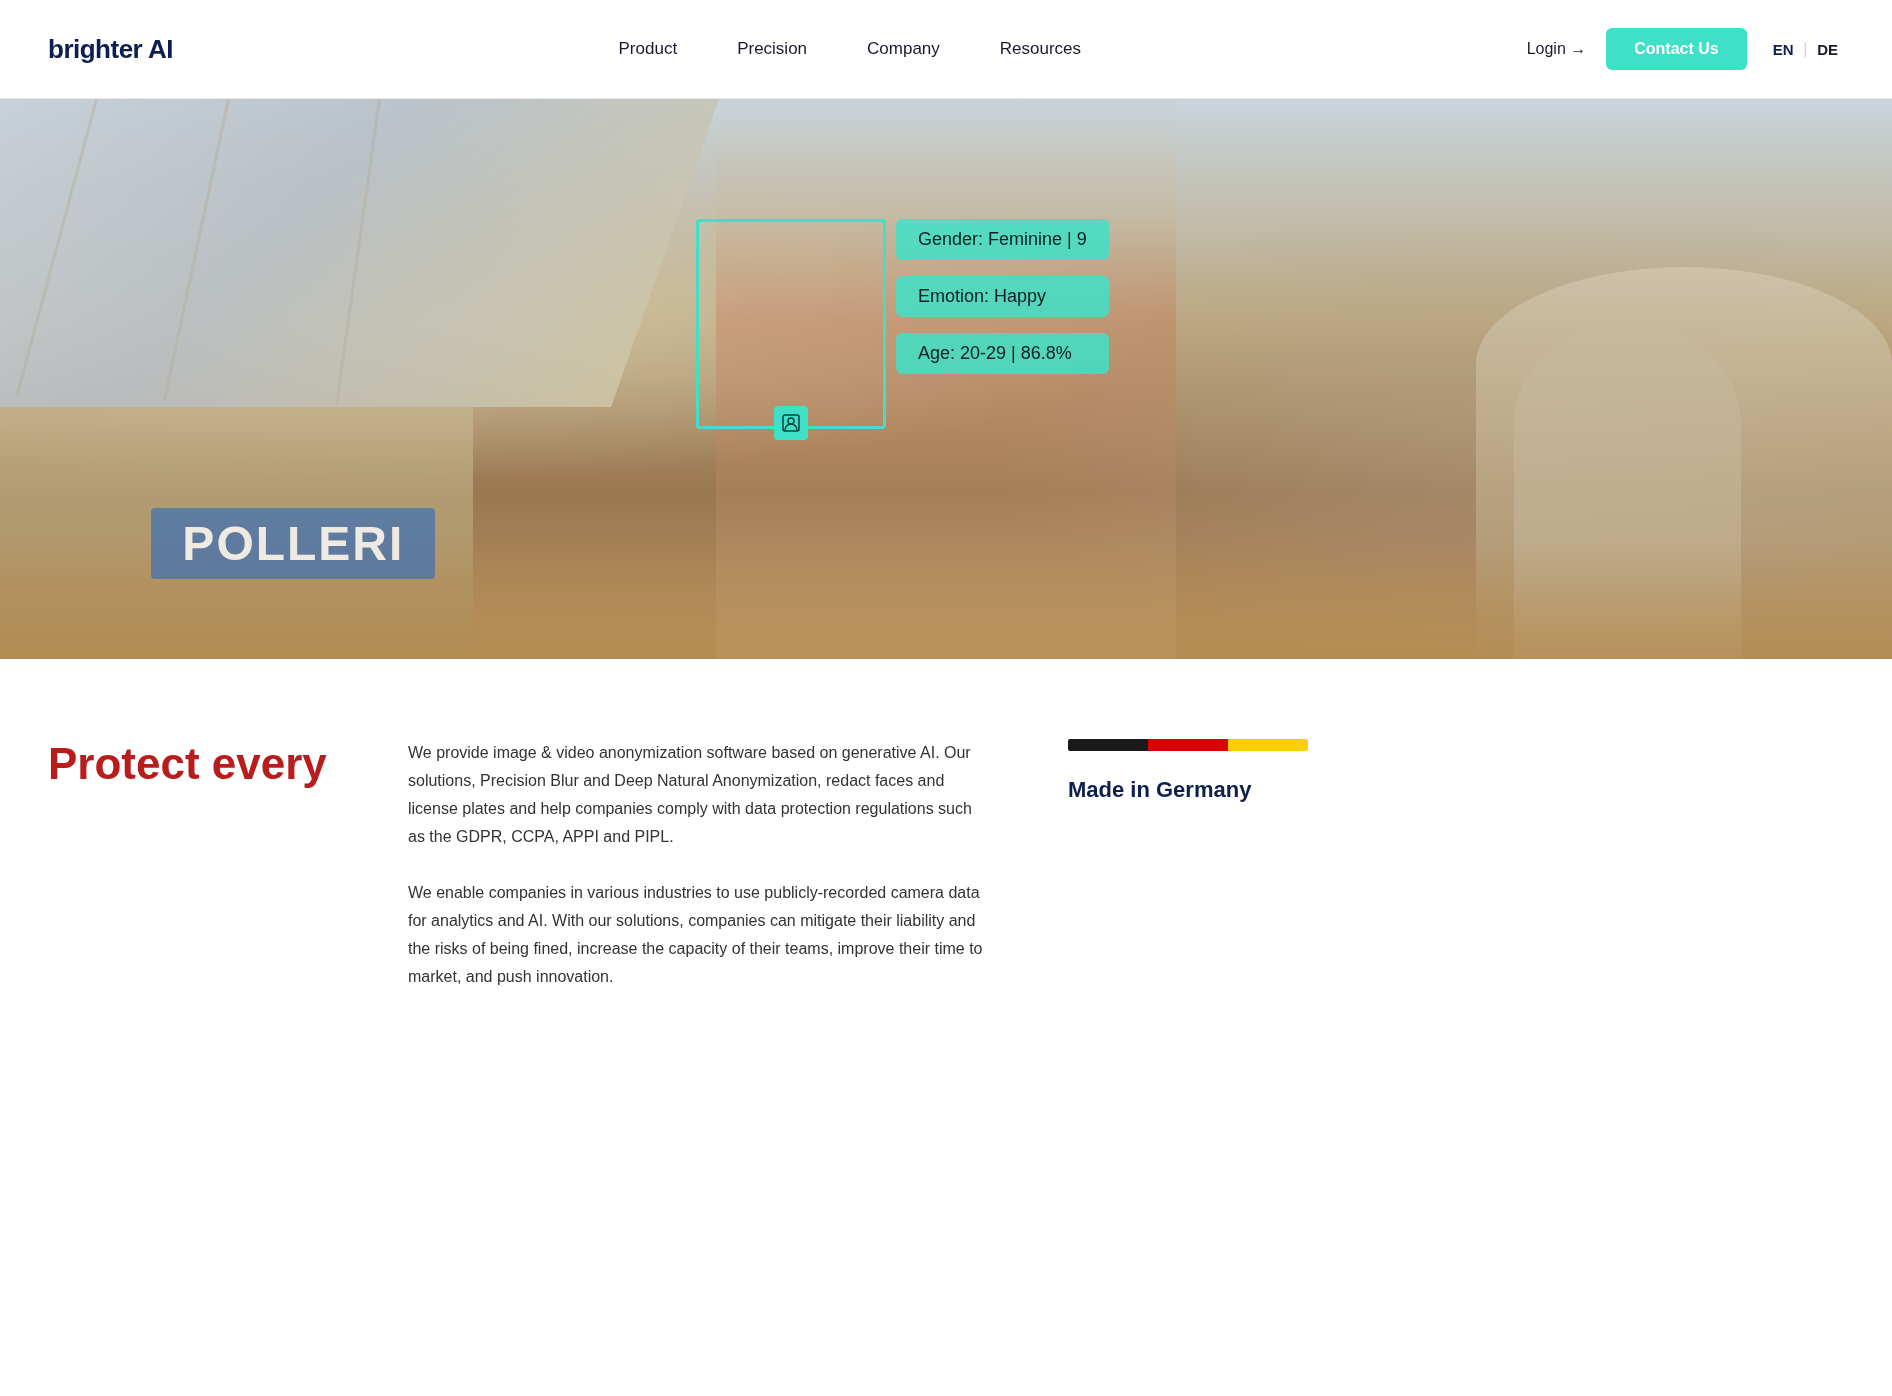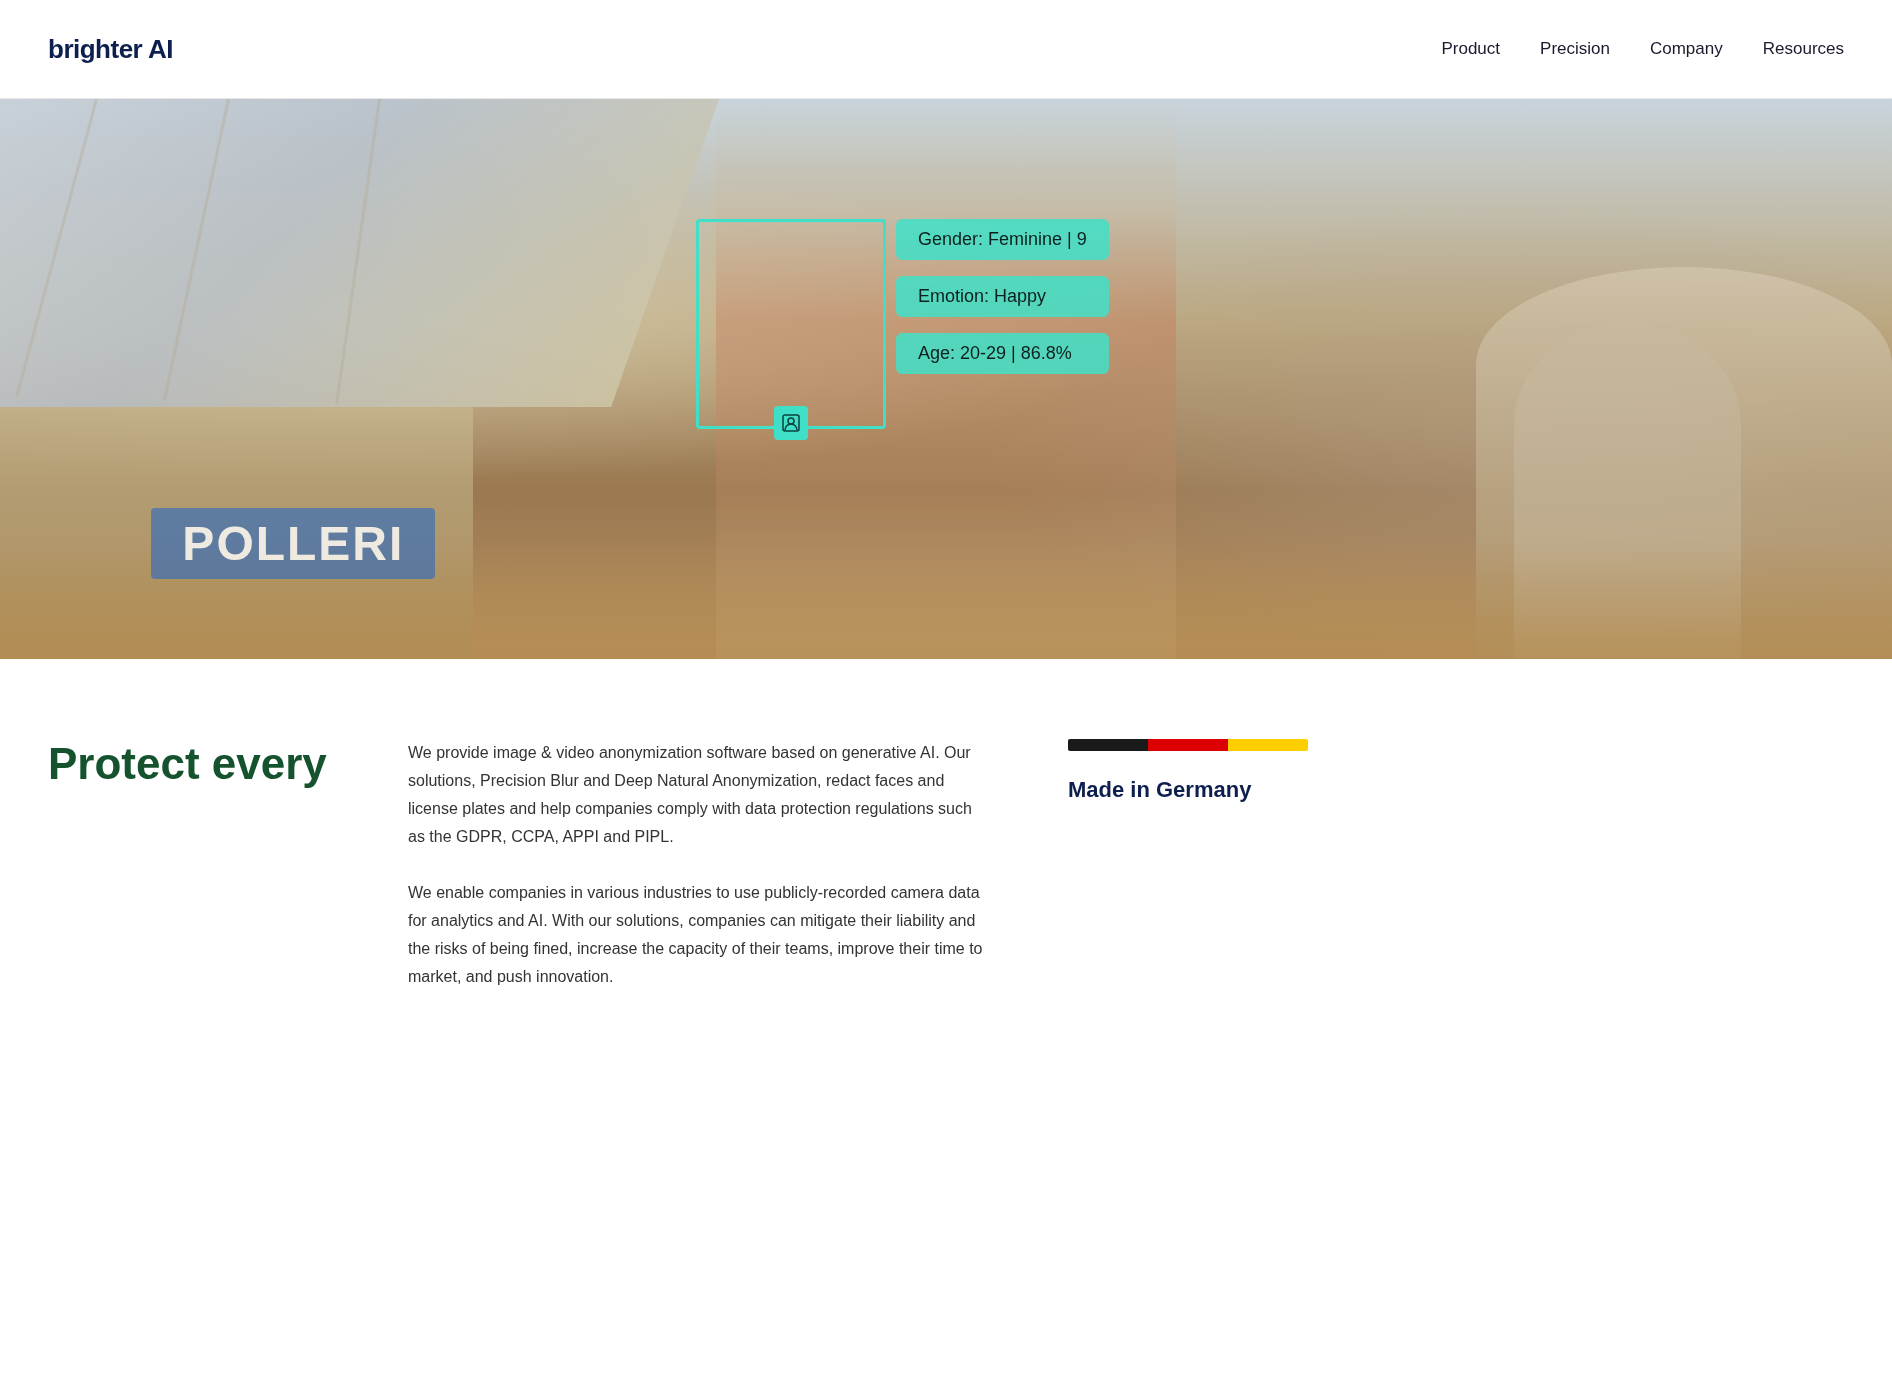--- a/index.html
+++ b/index.html
@@ -18,21 +18,21 @@
       z-index: 10;
     }
     .nav-logo {
       font-size: 26px;
       font-weight: 700;
       color: #0d1f4e;
       letter-spacing: -0.5px;
     }
     .nav-links {
       display: flex;
-      gap: 40px;
+      gap: 60px;
       align-items: center;
     }
     .nav-links a {
       text-decoration: none;
       color: #1a1a2e;
       font-size: 17px;
       font-weight: 500;
     }
     .nav-right {
       display: flex;
@@ -138,21 +138,21 @@
         radial-gradient(ellipse 60% 40% at 20% 40%, rgba(220,210,180,0.6) 0%, transparent 70%),
         radial-gradient(ellipse 40% 60% at 80% 60%, rgba(180,160,140,0.5) 0%, transparent 70%),
         linear-gradient(180deg, #c8d4dc 0%, #bca880 40%, #9a7850 70%, #b89060 100%);
     }
     .content-left {
       min-width: 280px;
     }
     .content-heading {
       font-size: 44px;
       font-weight: 700;
-      color: #14532d;
+      color: #b91c1c;
       line-height: 1.15;
     }
     .content-para {
       font-size: 16px;
       line-height: 1.75;
       color: #333;
       margin-bottom: 28px;
     }
     .made-in-germany {
       display: flex;
@@ -192,20 +192,29 @@
     <span class="nav-logo">brighter AI</span>
   </div>
 
   <div class="nav-links">
     <a href="#">Product</a>
     <a href="#">Precision</a>
     <a href="#">Company</a>
     <a href="#">Resources</a>
   </div>
 
+  <div class="nav-right">
+    <span class="nav-login">Login →</span>
+    <button class="nav-contact-btn">Contact Us</button>
+    <div class="lang-group">
+      <button class="lang-btn active">EN</button>
+      <span class="lang-divider">|</span>
+      <button class="lang-btn">DE</button>
+    </div>
+  </div>
 </nav>
 
 <section class="hero">
   <div class="market-bg"></div>
 
   <div style="position:absolute;inset:0;overflow:hidden;">
 
     <div style="position:absolute;top:0;left:0;width:38%;height:55%;background:linear-gradient(135deg,#c8d0d8 0%,#b8c0c8 40%,#d4c8a0 100%);clip-path:polygon(0 0,100% 0,85% 100%,0 100%);opacity:0.85;"></div>
 
     <div style="position:absolute;bottom:0;left:0;width:25%;height:45%;background:linear-gradient(180deg,#c8b890 0%,#a89060 100%);opacity:0.7;"></div>

